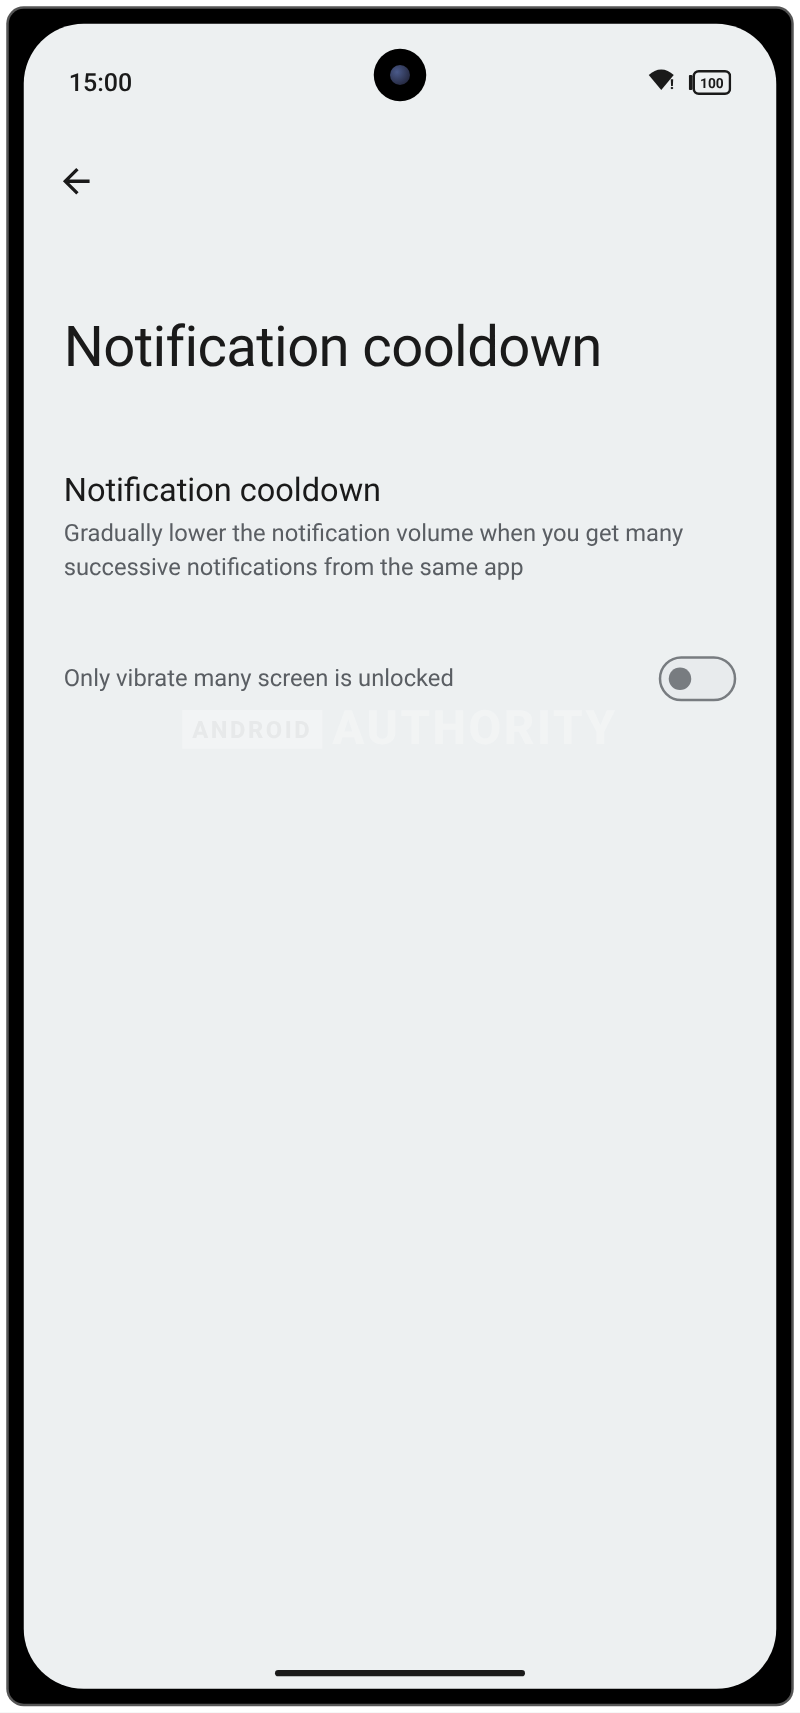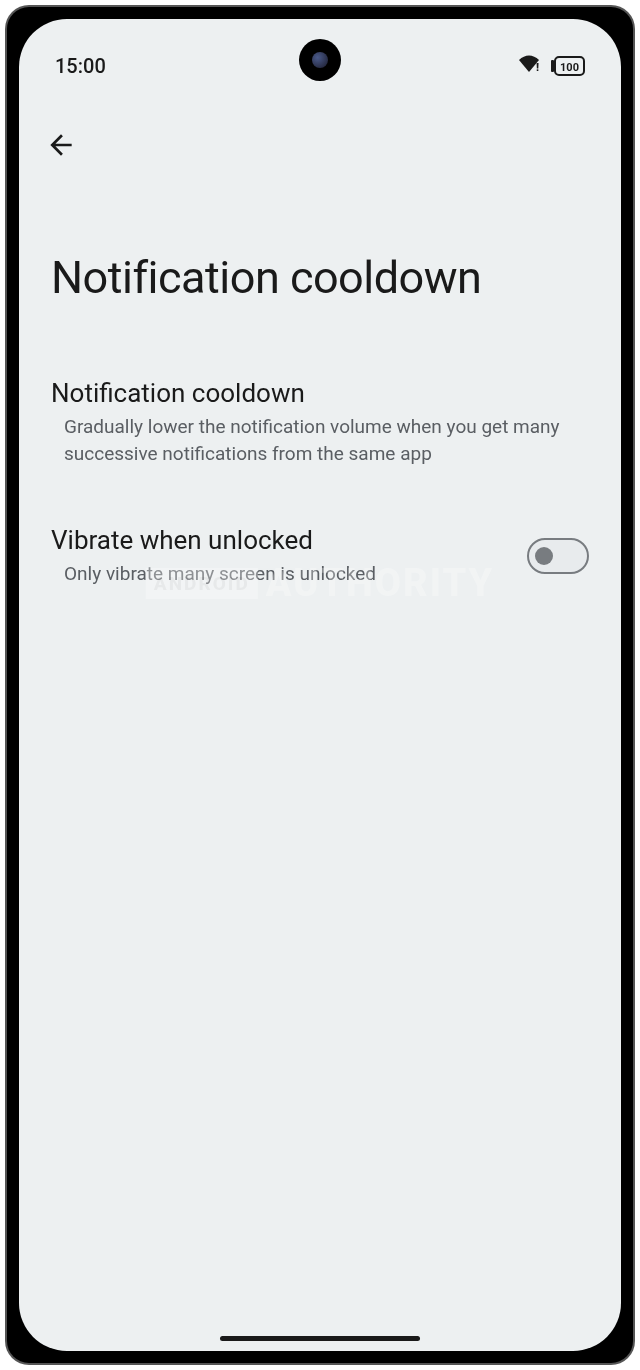--- a/index.html
+++ b/index.html
@@ -13,21 +13,21 @@
       width: 640px;
       height: 1370px;
       display: flex;
       align-items: center;
       justify-content: center;
     }
     .phone-frame {
       width: 626px;
       height: 1356px;
       background: #000;
-      border-radius: 22px;
+      border-radius: 12px;
       padding: 12px;
       position: relative;
       box-shadow: 0 0 0 2px #555;
     }
     .phone-screen {
       width: 100%;
       height: 100%;
       background: #edf0f1;
       border-radius: 48px;
       overflow: hidden;
@@ -125,21 +125,20 @@
       font-size: 26px;
       font-weight: 400;
       color: #1a1a1a;
       margin-bottom: 6px;
     }
     .setting-description {
       font-size: 19px;
       font-weight: 400;
       color: #5a5e63;
       line-height: 1.4;
-      margin-left: 13px;
     }
     .toggle-switch {
       width: 62px;
       height: 36px;
       border: 2.5px solid #787c80;
       border-radius: 20px;
       background: #e8ebed;
       position: relative;
       cursor: pointer;
       flex-shrink: 0;
@@ -231,21 +230,20 @@
 
       <div class="setting-item">
         <div class="setting-text">
           <div class="setting-title">Notification cooldown</div>
           <div class="setting-description">Gradually lower the notification volume when you get many successive notifications from the same app</div>
         </div>
       </div>
 
       <div class="setting-item">
         <div class="setting-text">
-          <div class="setting-title">Vibrate when unlocked</div>
           <div class="setting-description">Only vibrate many screen is unlocked</div>
         </div>
         <div class="toggle-switch">
           <div class="toggle-thumb"></div>
         </div>
       </div>
     </div>
 
     <div class="watermark">
       <span class="watermark-box">ANDROID</span>

